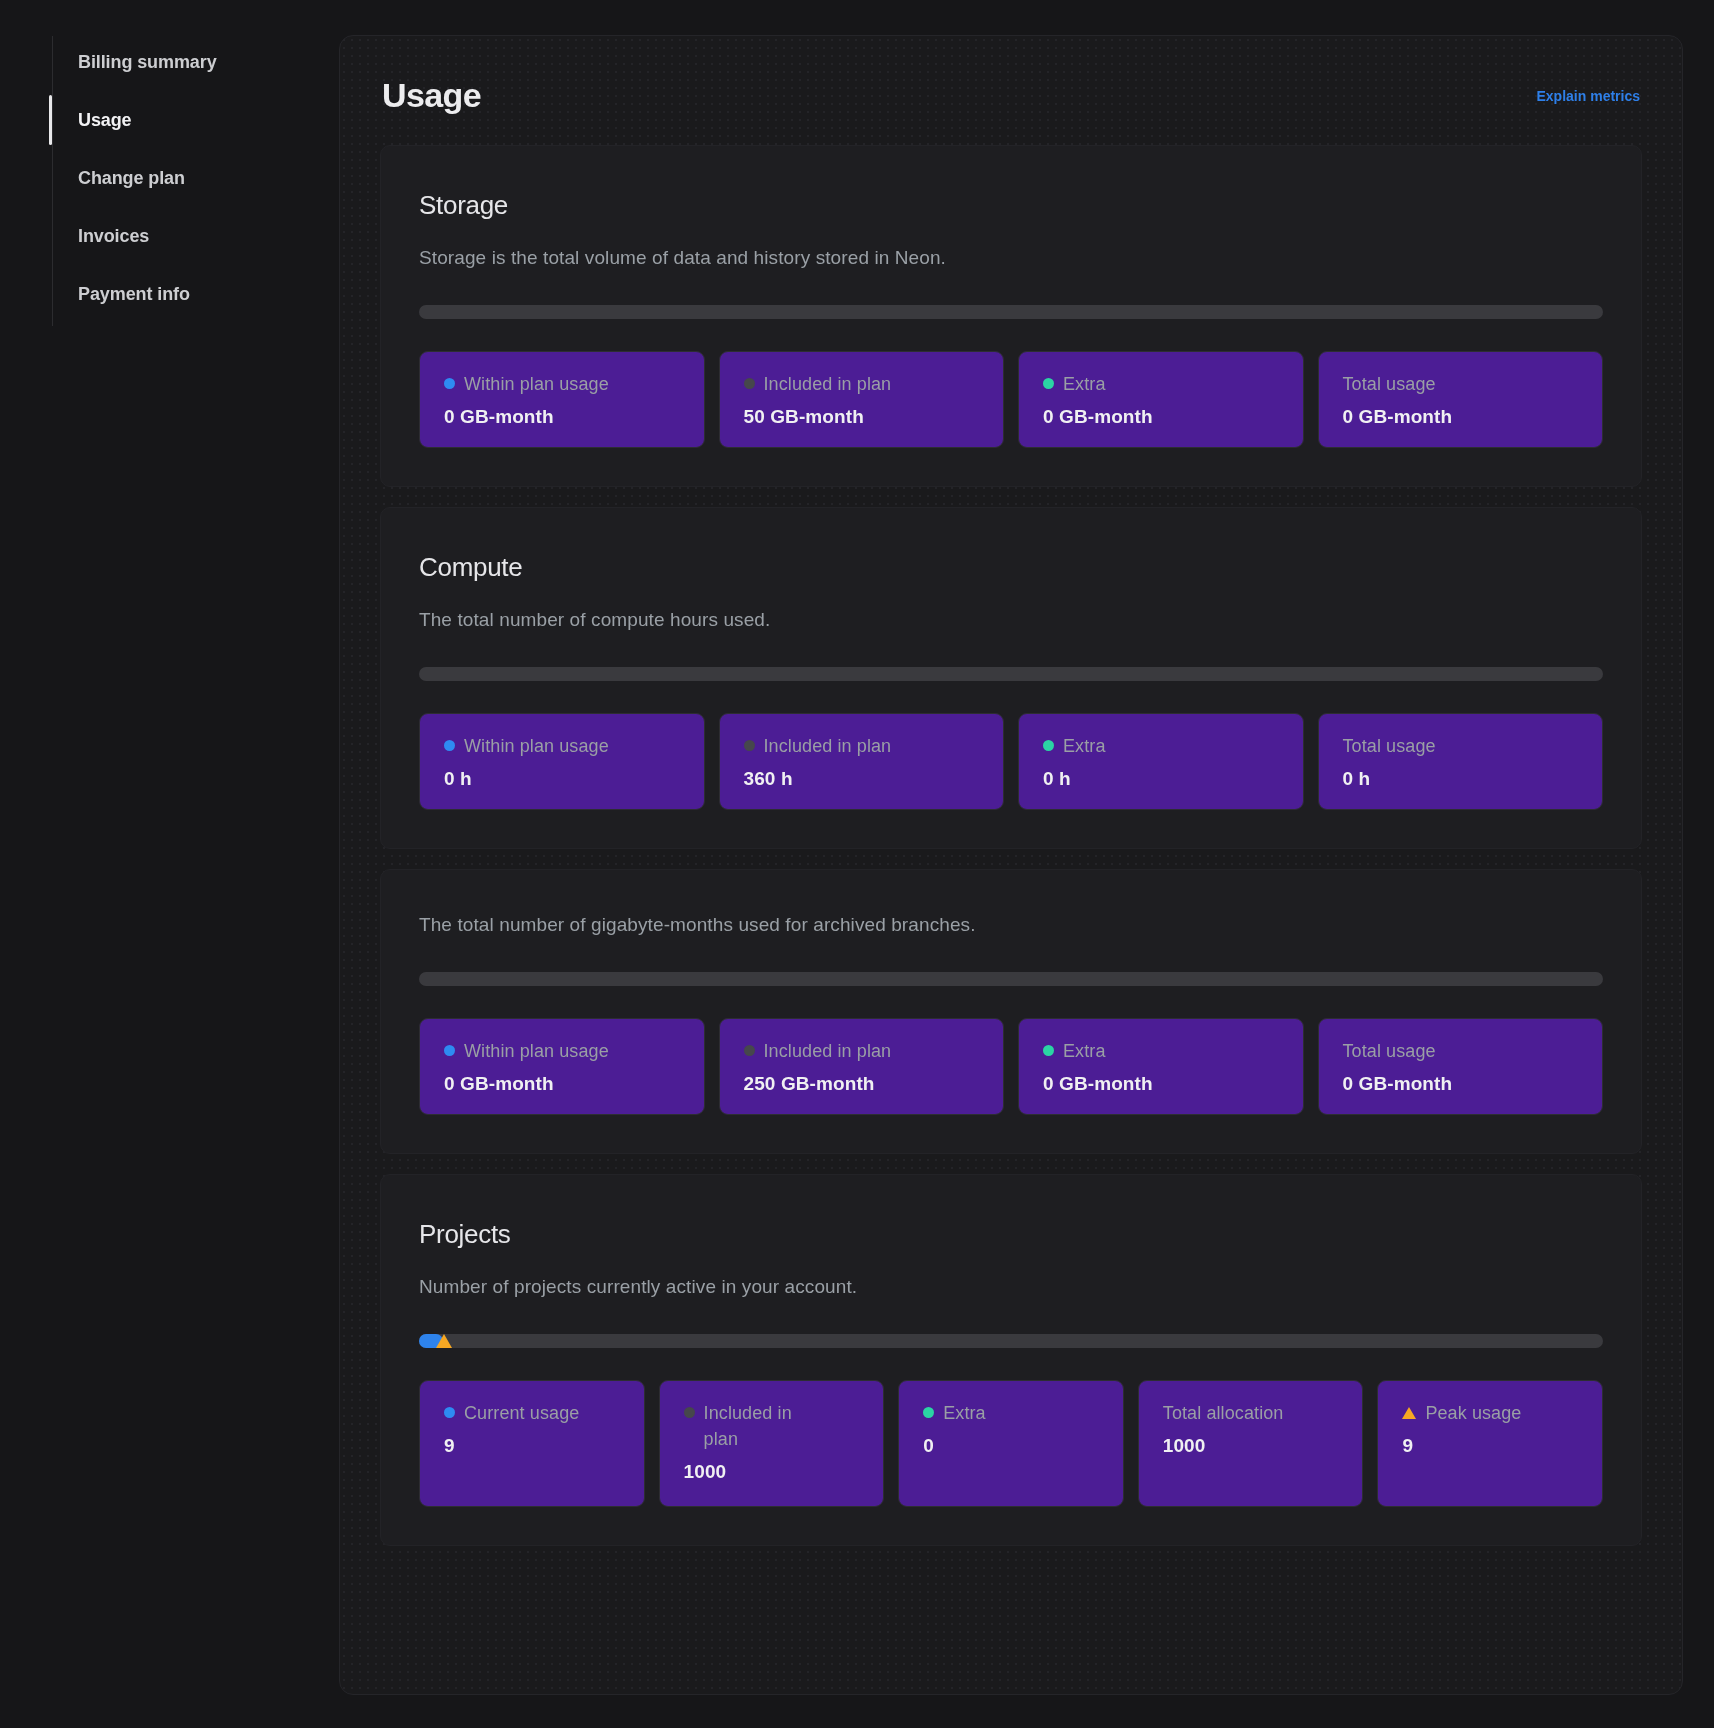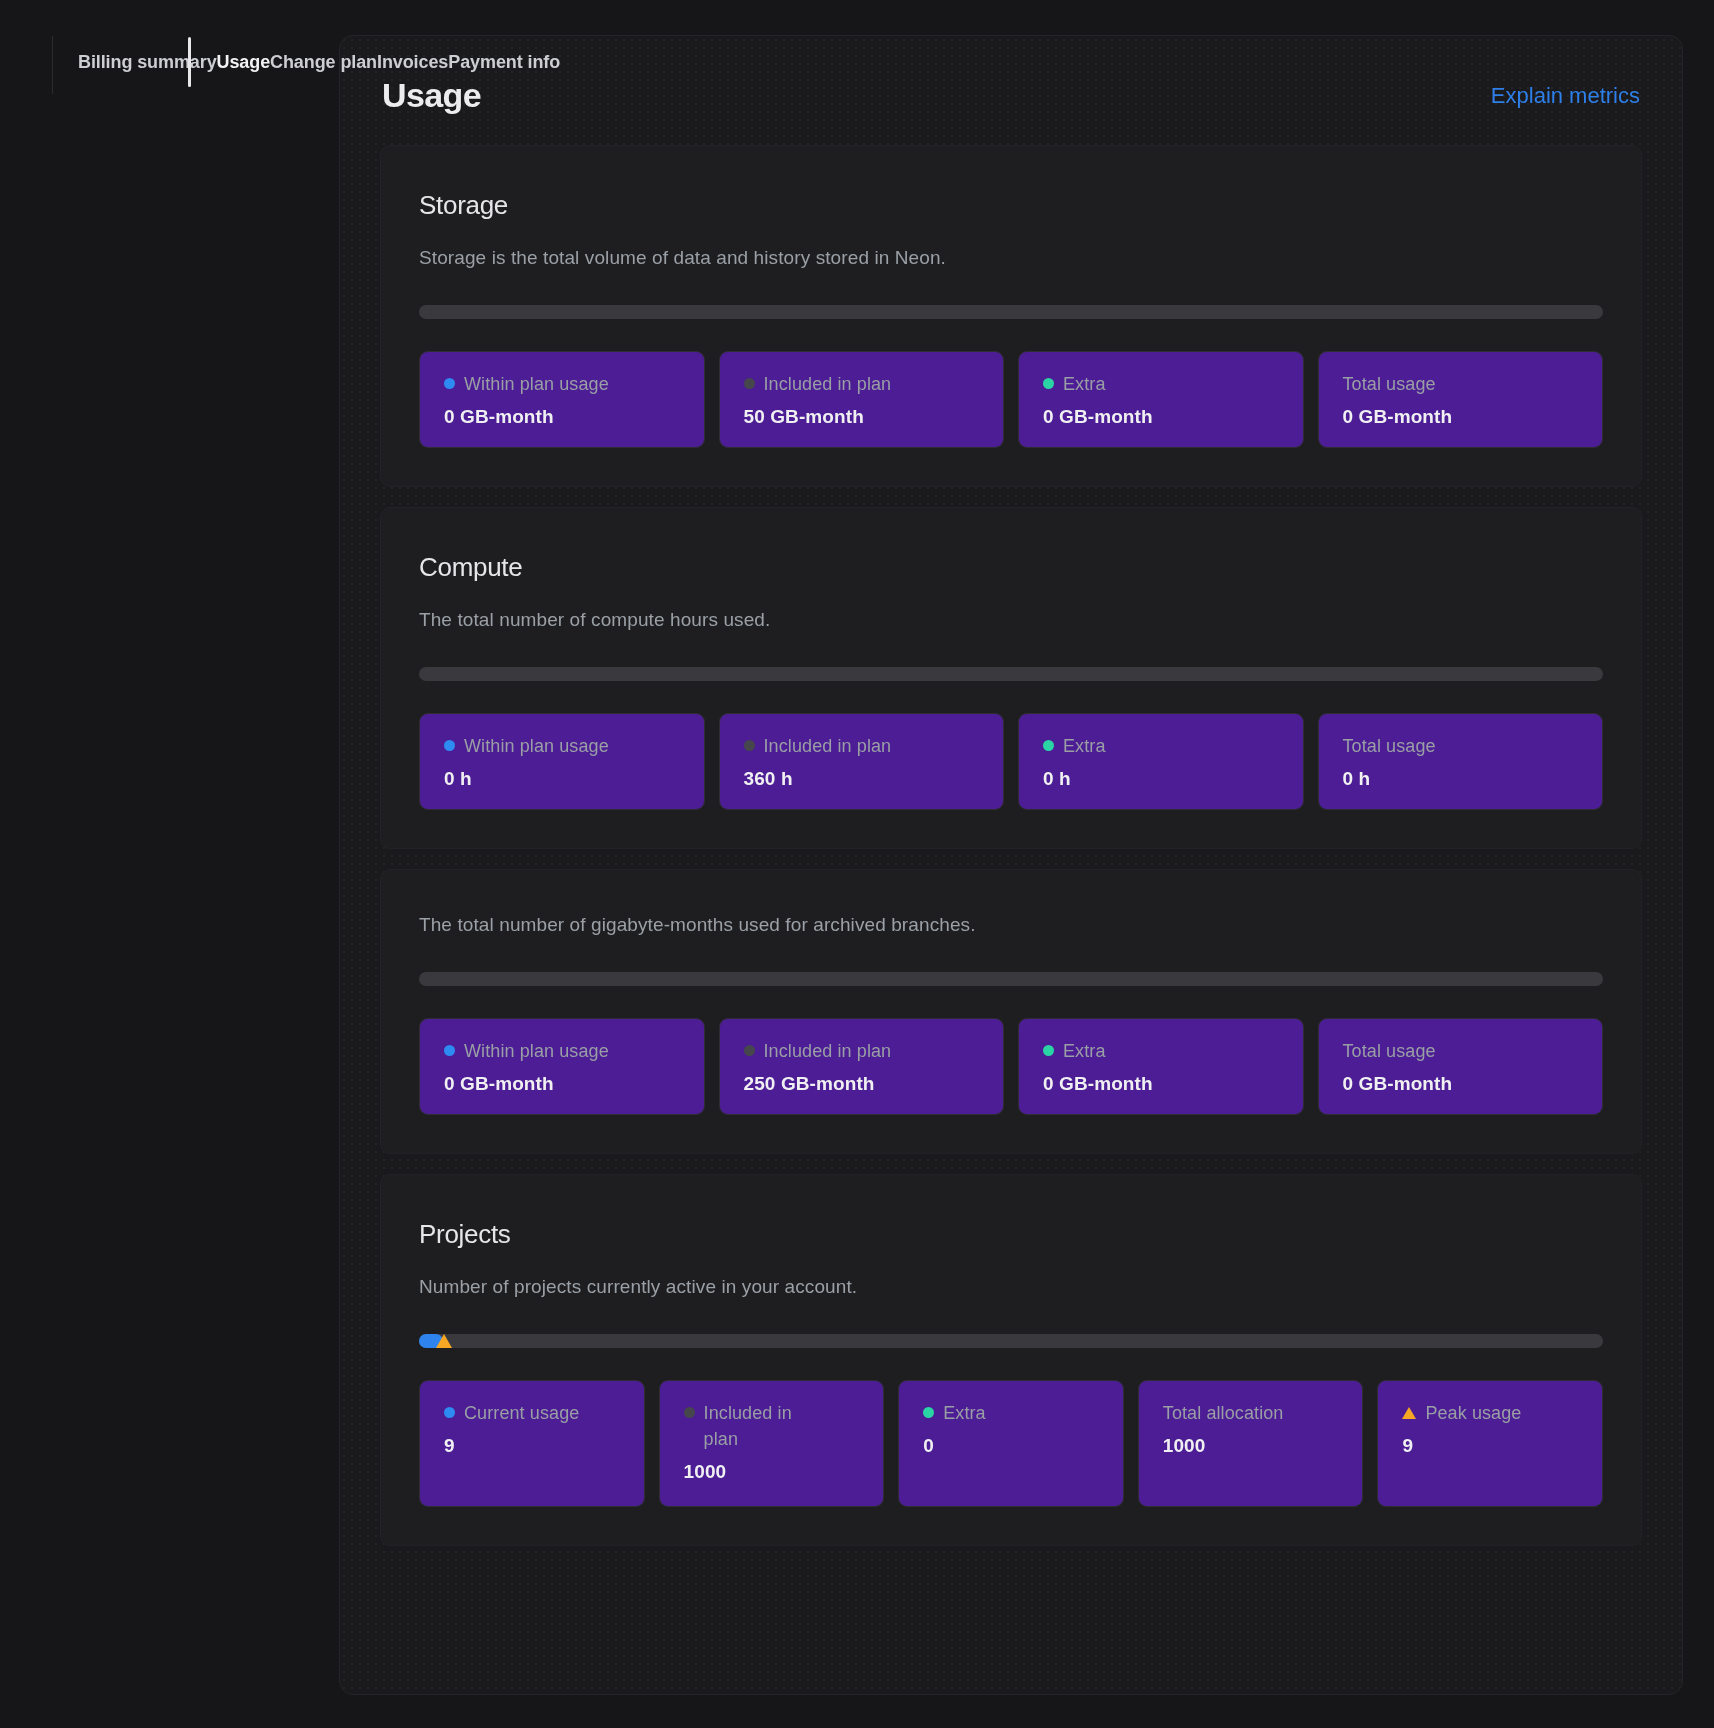--- a/index.html
+++ b/index.html
@@ -7,21 +7,21 @@
   body {
     background:#161618;
     font-family:"Liberation Sans","DejaVu Sans",sans-serif;
     display:flex;
     color:#ededef;
     -webkit-font-smoothing:antialiased;
   }
 
   
   .sidebar { width:339px; flex-shrink:0; padding:36px 0 0 52px; }
-  .nav { border-left:1px solid #2c2c2f; padding-left:25px; display:flex; flex-direction:row; }
+  .nav { border-left:1px solid #2c2c2f; padding-left:25px; display:flex; flex-direction:column; }
   .nav-item {
     height:52px; margin-bottom:6px; display:flex; align-items:center;
     font-size:18px; font-weight:600; color:#cdced1; cursor:pointer;
     position:relative; letter-spacing:-0.1px; white-space:nowrap;
   }
   .nav-item.active { color:#f2f2f4; }
   .nav-item.active::before {
     content:""; position:absolute; left:-29px; top:1px;
     width:3px; height:50px; background:#e8e8ea; border-radius:2px;
   }
@@ -30,21 +30,21 @@
   .panel {
     flex:1; margin:35px 31px 33px 0;
     background-color:#1a1a1c;
     background-image:radial-gradient(circle,#242428 1px,transparent 1.3px);
     background-size:8px 8px;
     border:1px solid #252529; border-radius:14px;
     padding:40px;
   }
   .panel-header { display:flex; justify-content:space-between; align-items:center; margin-bottom:30px; padding:0 2px; }
   .page-title { font-size:34px; font-weight:700; color:#ececee; letter-spacing:-0.6px; }
-  .explain-link { font-size:22px; font-weight:400; color:#2e7fe8; cursor:pointer; text-decoration:none; }
+  .explain-link { font-size:14px; font-weight:700; color:#2e7fe8; cursor:pointer; text-decoration:none; }
 
   
   .section {
     background:#1e1e21; border:1px solid #232327; border-radius:10px;
     padding:44px 38px 38px; margin-bottom:20px;
   }
   .section:last-child { margin-bottom:0; }
   .section-title { font-size:26px; font-weight:500; color:#e6e6e9; letter-spacing:-0.3px; margin-bottom:26px; }
   .section-desc { font-size:19px; font-weight:400; color:#9aa0a6; margin-bottom:36px; letter-spacing:0.1px; }
 

